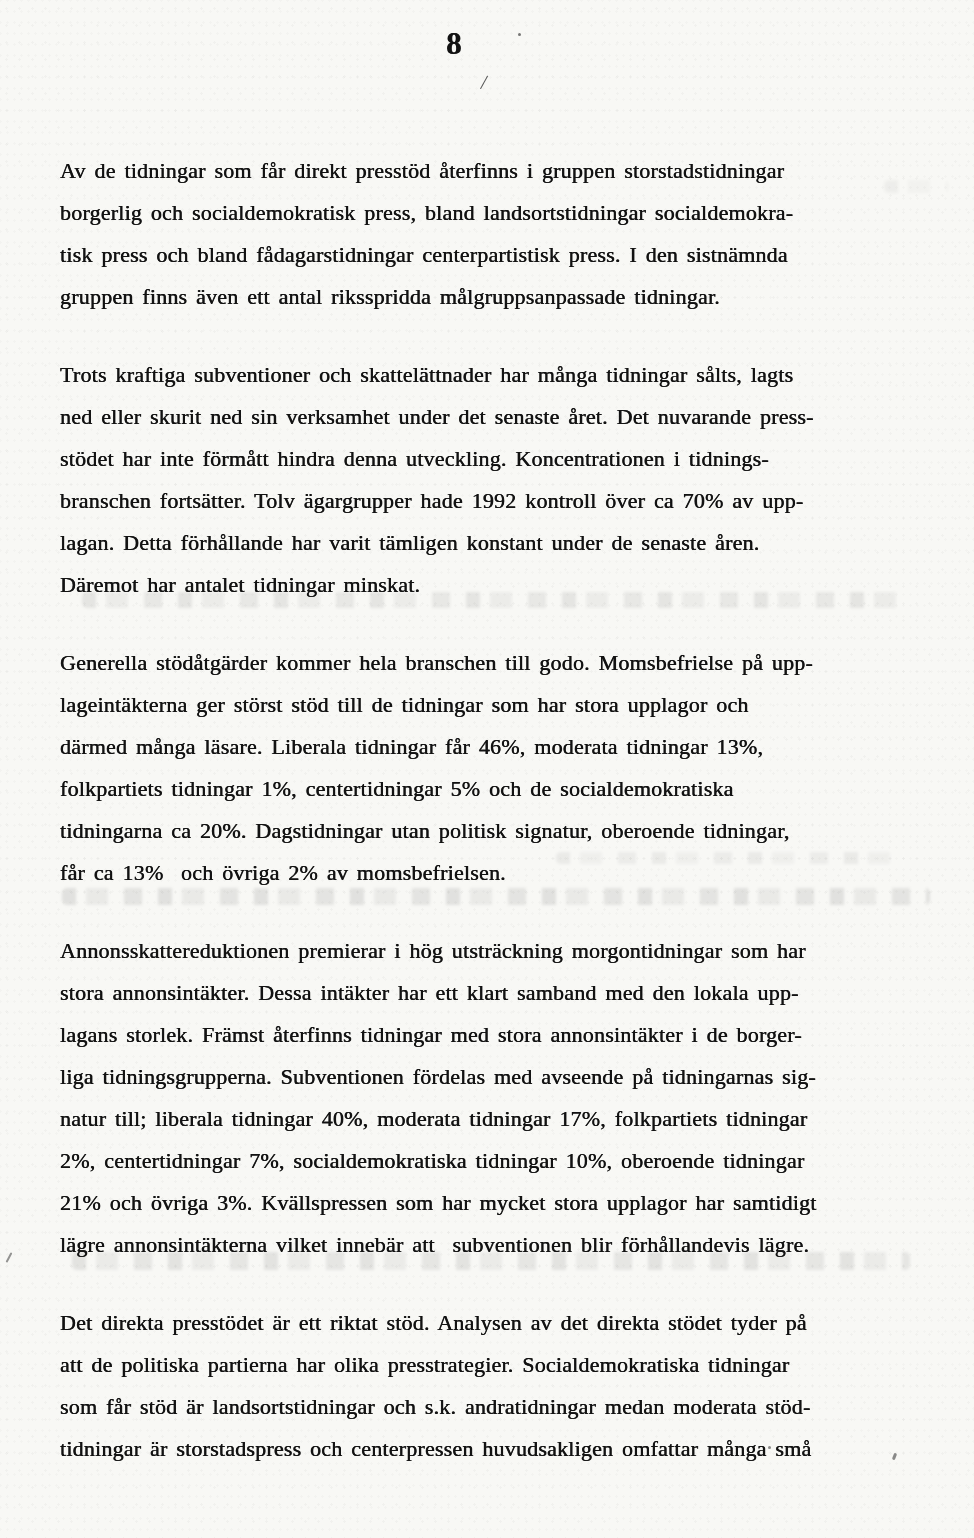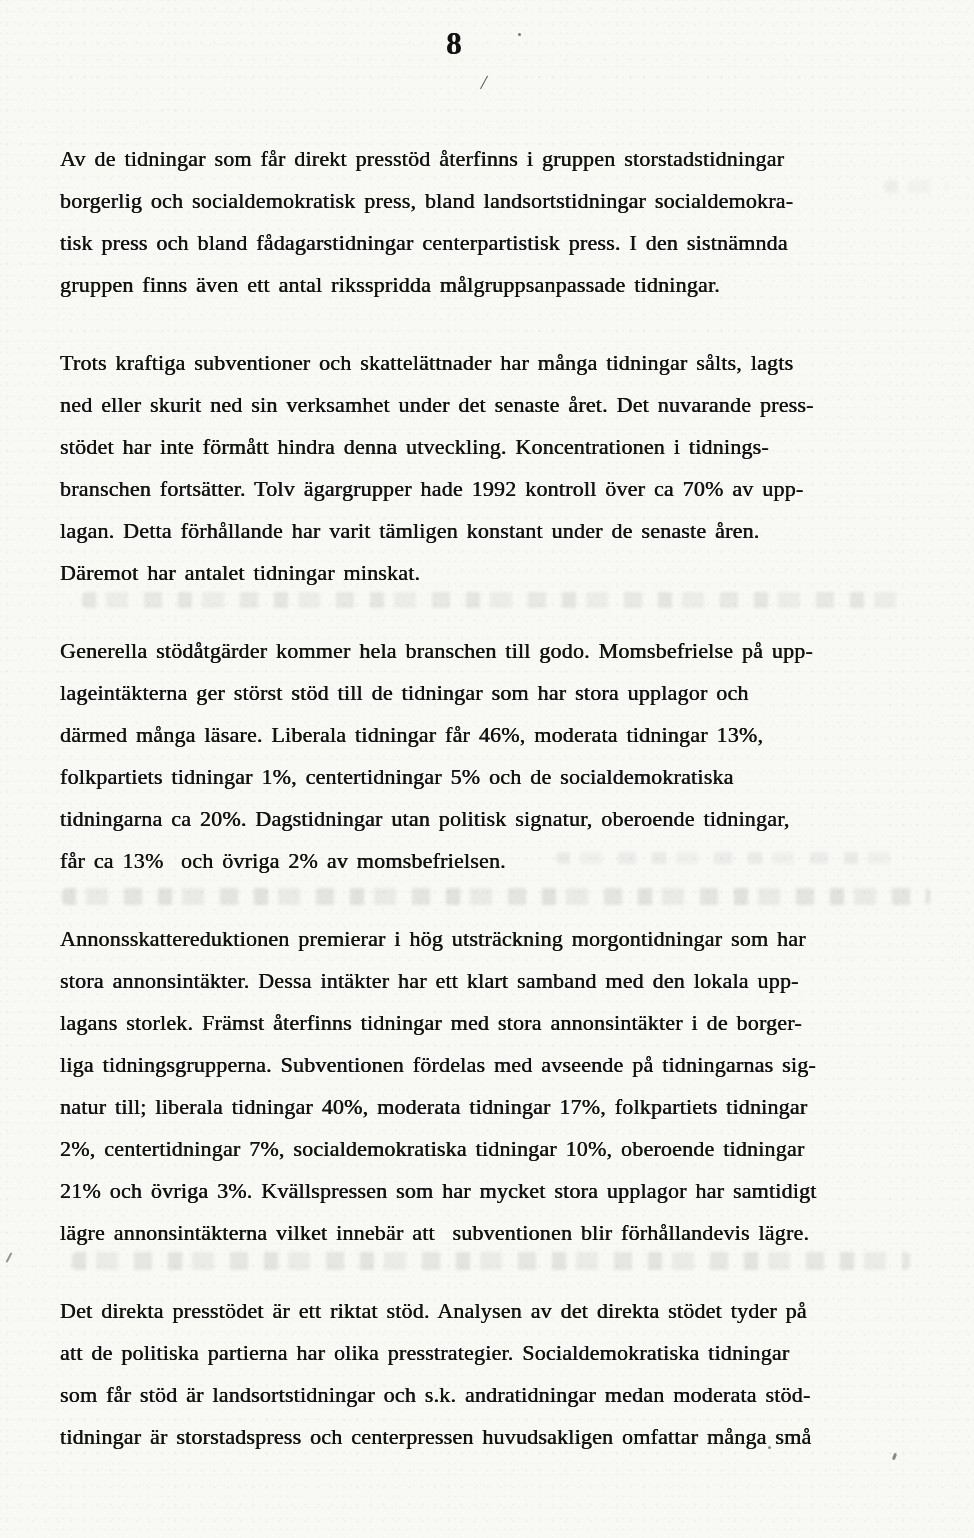--- a/index.html
+++ b/index.html
@@ -45,21 +45,21 @@
     left: 60px;
     top: 134px;
     width: 812px;
     font-size: 22px;
     line-height: 42px;
     letter-spacing: 0.2px;
     word-spacing: 0.14em;
     text-shadow: 0.35px 0 0 rgba(0,0,0,0.85), -0.2px 0 0 rgba(0,0,0,0.45);
   }
   .para {
-    margin: 4px 0 36px 0;
+    margin: 16px 0 36px 0;
     white-space: pre-wrap;
   }
   
   .smudge {
     position: absolute;
     border-radius: 5px;
     background: repeating-linear-gradient(90deg,
       rgba(95,95,95,0.30) 0 14px,
       rgba(95,95,95,0)   14px 24px,
       rgba(95,95,95,0.18) 24px 46px,

